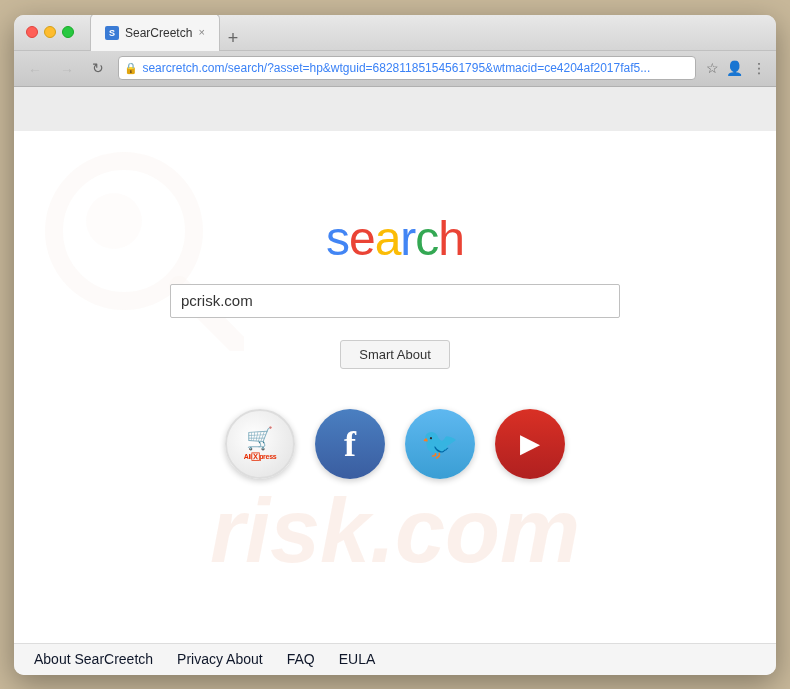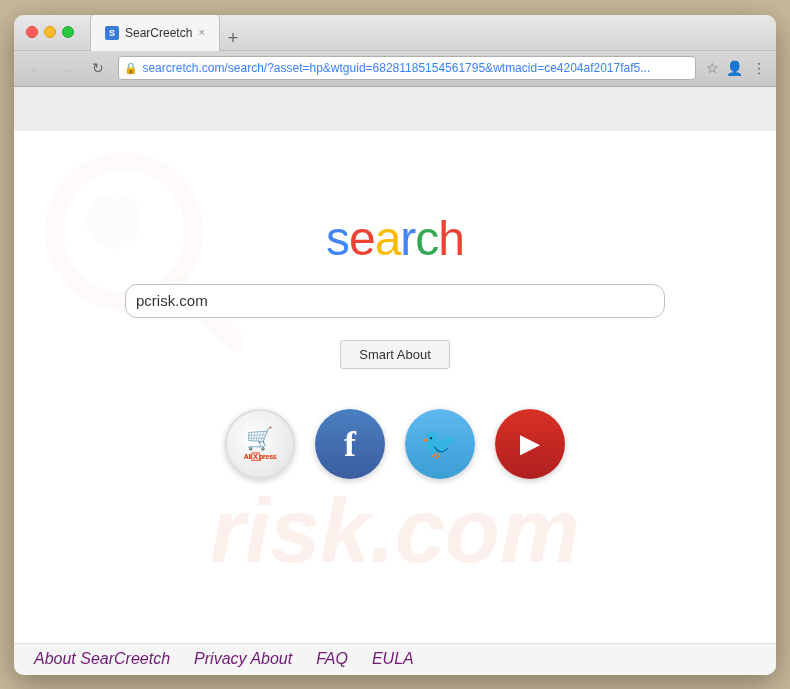--- a/index.html
+++ b/index.html
@@ -236,24 +236,24 @@
     .logo-r { color: #4285f4; }
     .logo-c { color: #34a853; }
     .logo-h { color: #ea4335; }
 
     .search-input-row {
       display: flex;
       align-items: center;
     }
 
     .search-input {
-      width: 540px;
+      width: 450px;
       height: 34px;
       border: 1px solid #c0c0c0;
-      border-radius: 12px;
+      border-radius: 2px;
       padding: 0 10px;
       font-size: 15px;
       color: #333;
       outline: none;
     }
 
     .smart-search-btn {
       margin-top: 4px;
       padding: 6px 18px;
       background: #f5f5f5;
@@ -321,24 +321,23 @@
       background: #f5f5f5;
       border-top: 1px solid #ddd;
       height: 32px;
       display: flex;
       align-items: center;
       padding: 0 20px;
       gap: 24px;
     }
 
     .footer-link {
-      font-size: 16px;
-      color: #701a75;
-      cursor: pointer;
-      font-style: italic;
+      font-size: 14px;
+      color: #0f172a;
+      cursor: pointer;
     }
   </style>
 </head>
 <body>
 
 <div class="browser-window">
 
   <div class="title-bar">
     <div class="traffic-lights">
       <div class="traffic-light tl-close"></div>

